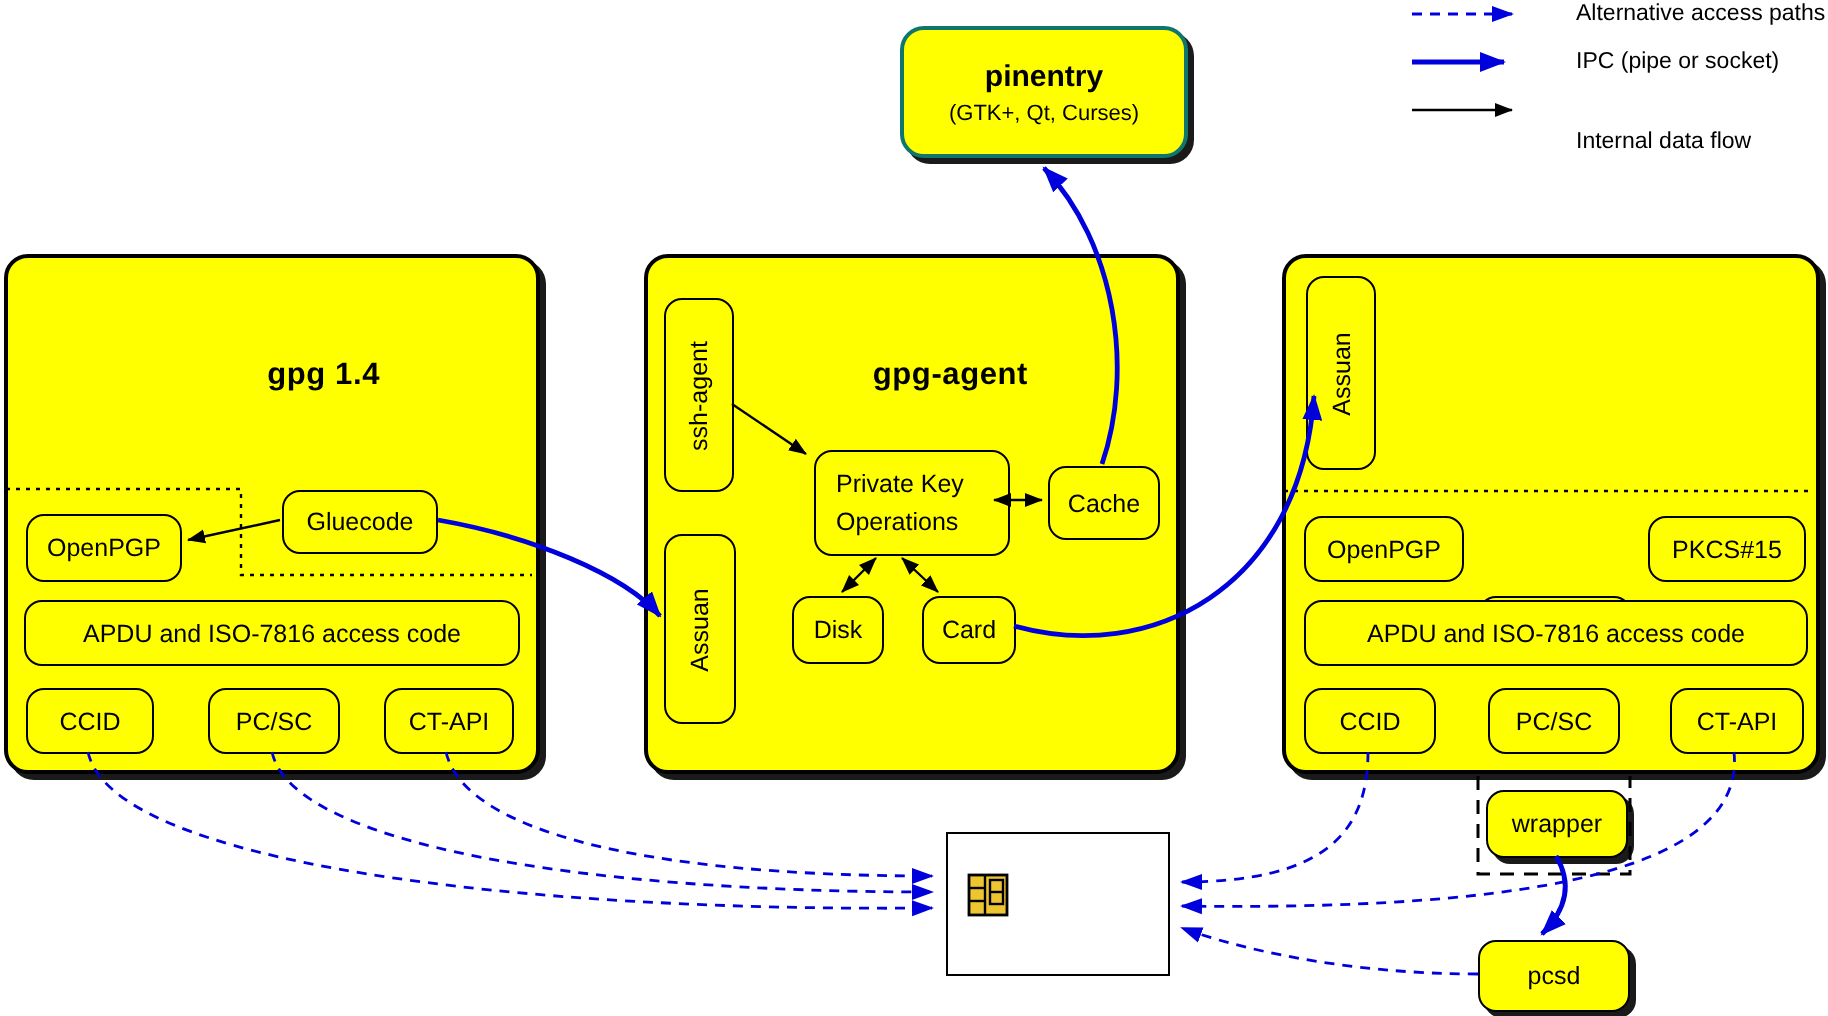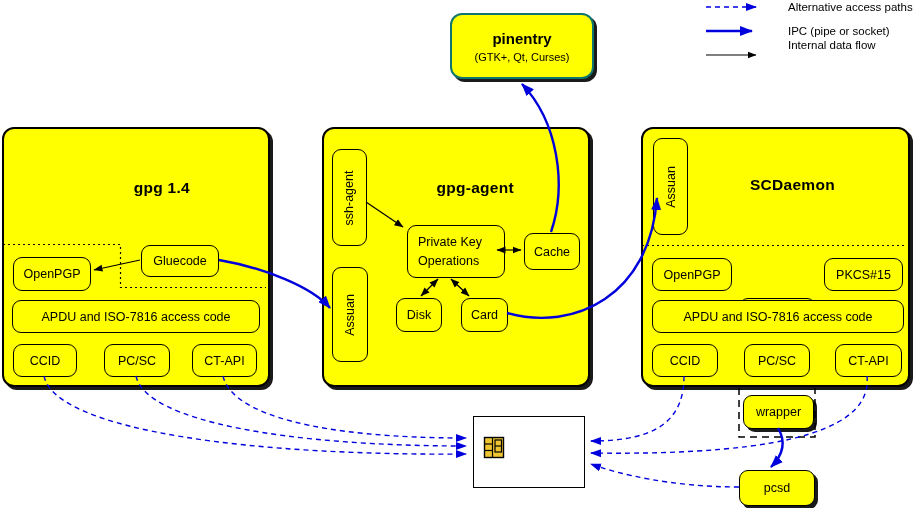--- a/index.html
+++ b/index.html
@@ -60,21 +60,21 @@
     z-index:5; pointer-events:none;
   }
 </style>
 </head>
 <body>
 
 <div id="canvas">
 
   <div class="legend-label" style="top:1px;">Alternative access paths</div>
   <div class="legend-label" style="top:25px;">IPC (pipe or socket)</div>
-  <div class="legend-label" style="top:39px;">Internal data flow</div>
+  <div class="legend-label" style="top:65px;">Internal data flow</div>
 
   <div id="pinentry">
     <div class="t">pinentry</div>
     <div class="s">(GTK+, Qt, Curses)</div>
   </div>
 
   <div class="bigbox" style="left:2px; top:127px; width:264px; height:256px;"></div>
   <div class="bigtitle" style="left:40px; top:179px; width:150px;">gpg 1.4</div>
   <div class="node" style="left:13px;  top:257px; width:76px;  height:32px;">
       <span>OpenPGP</span>
@@ -111,21 +111,20 @@
       <span>Cache</span>
     </div>
   <div class="node" style="left:396px; top:298px; width:44px; height:32px;">
       <span>Disk</span>
     </div>
   <div class="node" style="left:461px; top:298px; width:45px; height:32px;">
       <span>Card</span>
     </div>
 
   <div class="bigbox" style="left:641px; top:127px; width:265px; height:256px;"></div>
-  <div class="bigtitle" style="left:705px; top:176px; width:130px;">SCDaemon</div>
   <div class="node vert" style="left:653px; top:138px; width:33px; height:95px;">
       <span>Assuan</span>
     </div>
   <div class="node" style="left:652px; top:258px; width:78px; height:31px;">
       <span>OpenPGP</span>
     </div>
   <div class="node" style="left:739px; top:258px; width:75px; height:31px;margin-top:40px;">
       <span>NKS</span>
     </div>
   <div class="node" style="left:824px; top:258px; width:77px; height:31px;">

